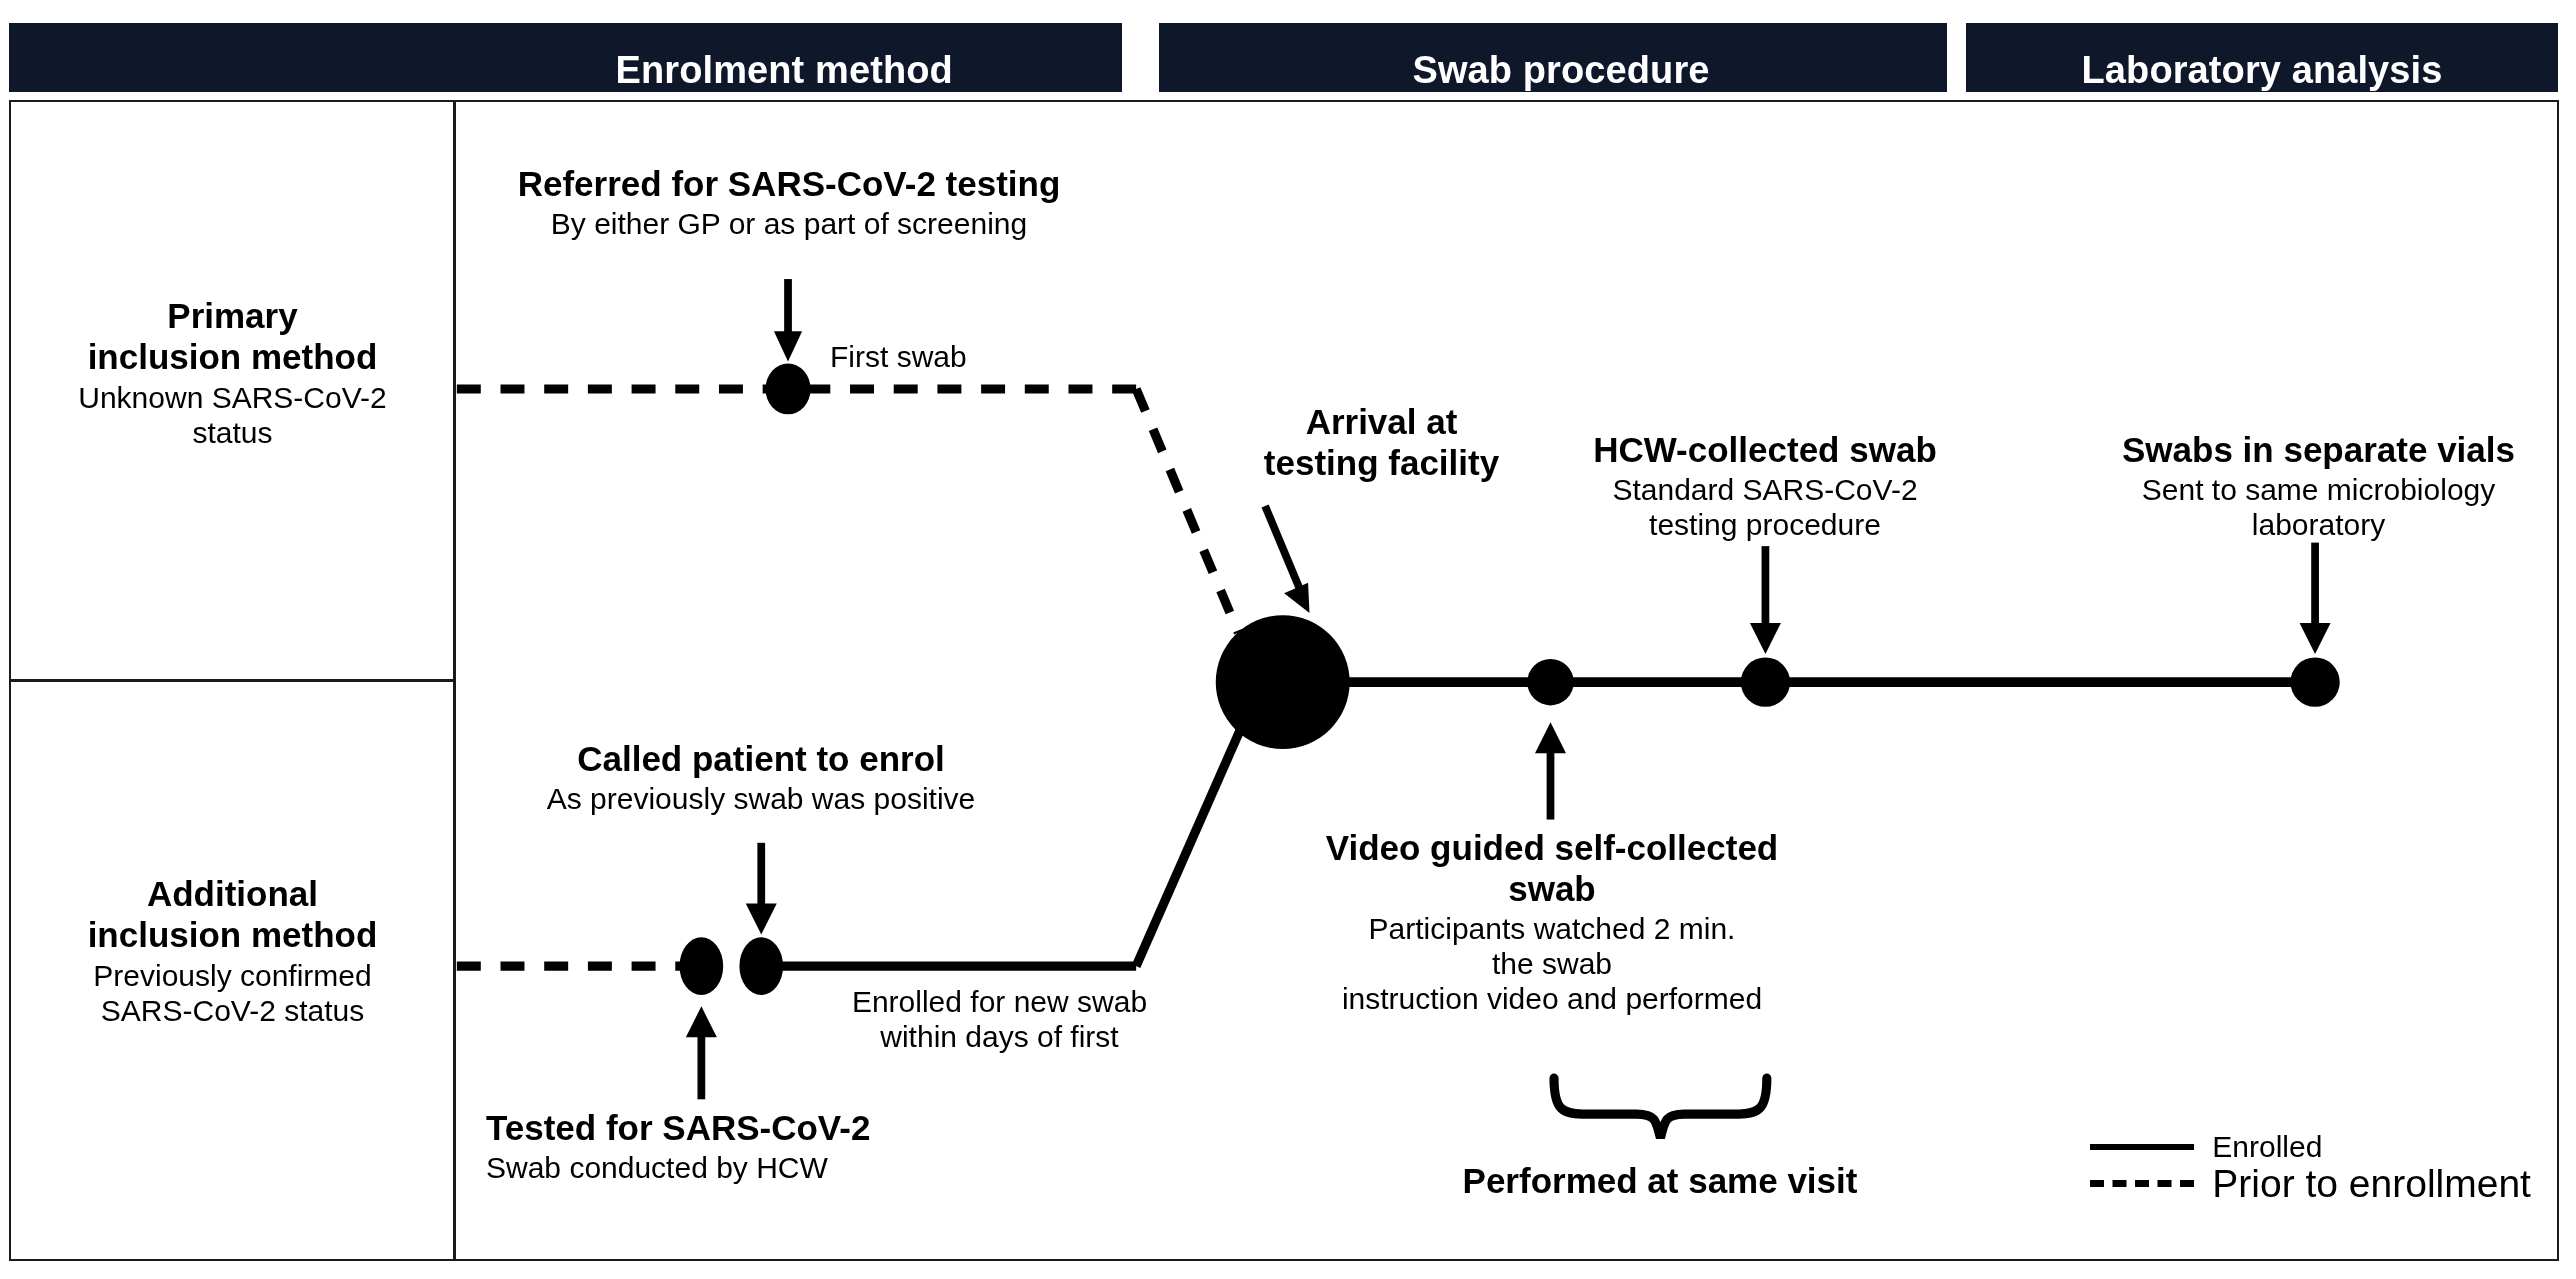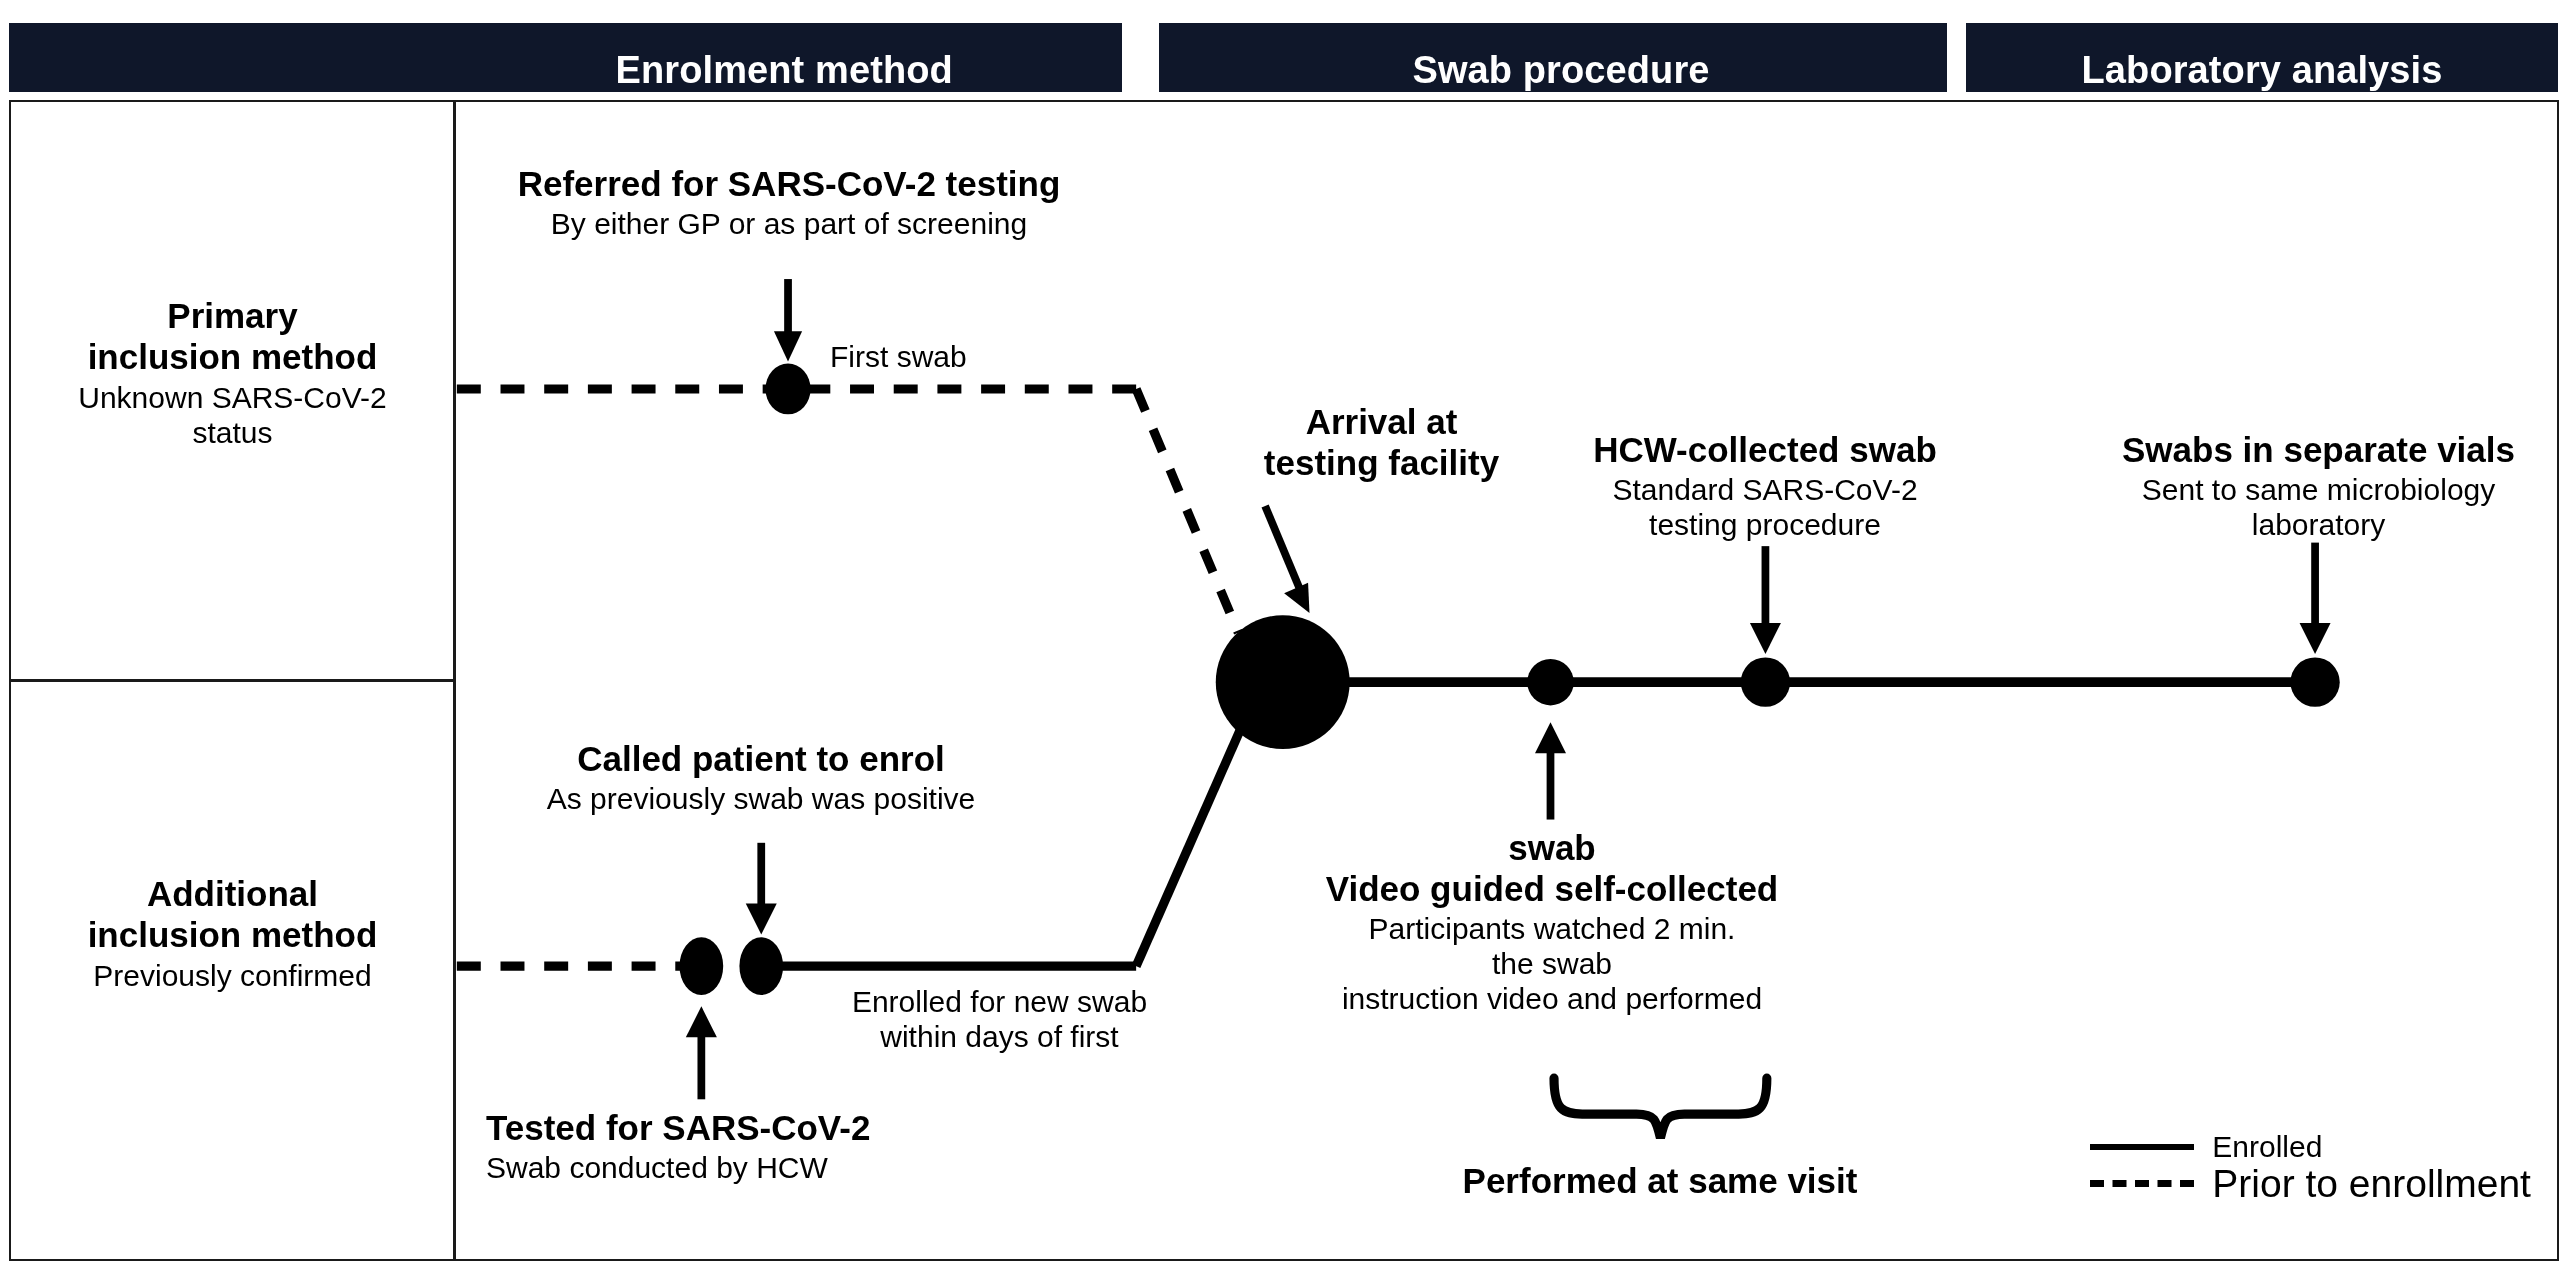--- a/index.html
+++ b/index.html
@@ -123,20 +123,21 @@
     <span class="t1" style="font-size:35px;">Primary</span>
     <span class="t1" style="font-size:35px;">inclusion method</span>
     <span class="t2" style="font-size:30px;margin-top:4.2px;">Unknown SARS-CoV-2</span>
     <span class="t2" style="font-size:30px;">status</span>
   </div>
 
   <div class="tblock" style="left:28px;top:874px;width:409px;">
     <span class="t1" style="font-size:35px;">Additional</span>
     <span class="t1" style="font-size:35px;">inclusion method</span>
     <span class="t2" style="font-size:30px;margin-top:4.2px;">Previously confirmed</span>
+    <span class="t2" style="font-size:30px;">SARS-CoV-2 status</span>
   </div>
 
   <div class="tblock" style="left:472px;top:164px;width:634px;">
     <span class="t1" style="font-size:35px;">Referred for SARS-CoV-2 testing</span>
     <span class="t2" style="font-size:30px;margin-top:2.8px;">By either GP or as part of screening</span>
   </div>
 
   <div class="plain" style="left:830px;top:339px;font-size:30px;">First swab</div>
 
   <div class="tblock" style="left:1170px;top:402px;width:423px;">
@@ -165,22 +166,22 @@
     <span class="t2" style="font-size:30px;">Enrolled for new swab</span>
     <span class="t2" style="font-size:30px;">within days of first</span>
   </div>
 
   <div class="tleft" style="left:486px;top:1108px;width:564px;">
     <span class="t1" style="font-size:35px;">Tested for SARS-CoV-2</span>
     <span class="t2" style="font-size:30px;margin-top:2.8px;">Swab conducted by HCW</span>
   </div>
 
   <div class="tblock" style="left:1295px;top:828px;width:514px;">
+    <span class="t1" style="font-size:35px;">Video guided self-collected</span>
     <span class="t1" style="font-size:35px;">swab</span>
-    <span class="t1" style="font-size:35px;">Video guided self-collected</span>
     <span class="t2" style="font-size:30px;margin-top:2.8px;">Participants watched 2 min.</span>
     <span class="t2" style="font-size:30px;">the swab</span>
     <span class="t2" style="font-size:30px;">instruction video and performed</span>
   </div>
 
   <div class="tblock" style="left:1403px;top:1161px;width:514px;">
     <span class="t1" style="font-size:35px;">Performed at same visit</span>
   </div>
 
   <div class="legend" style="left:2090px;top:1128px;">

